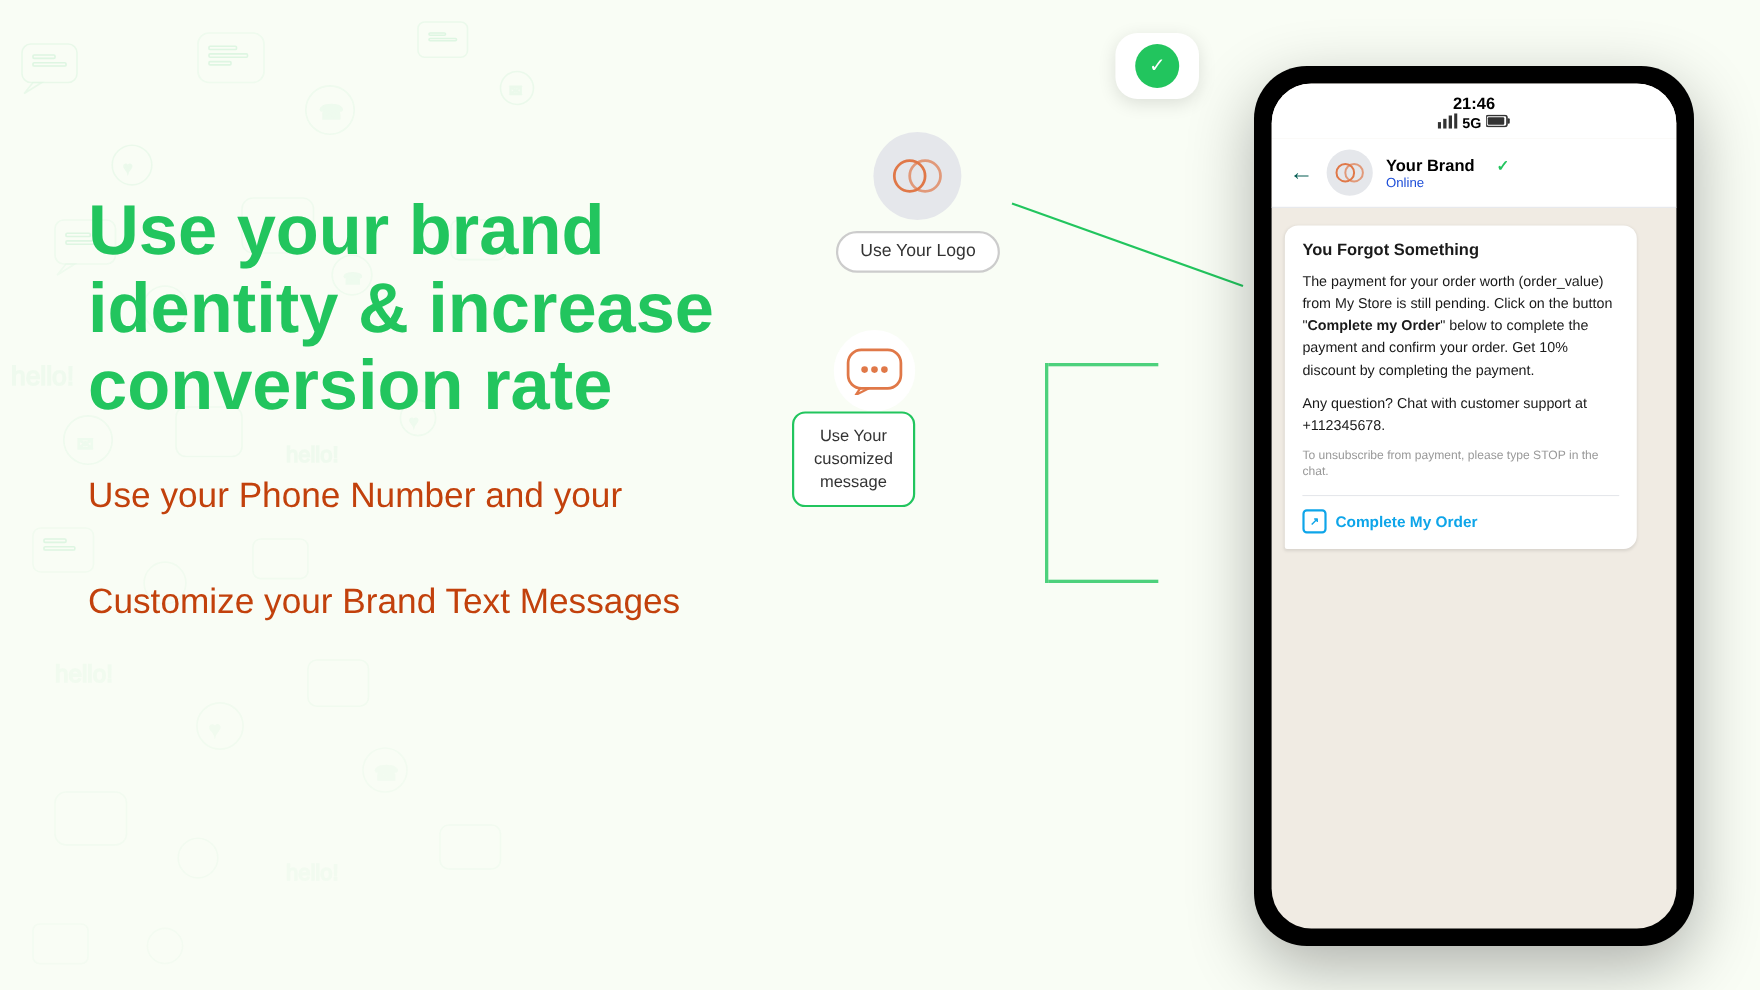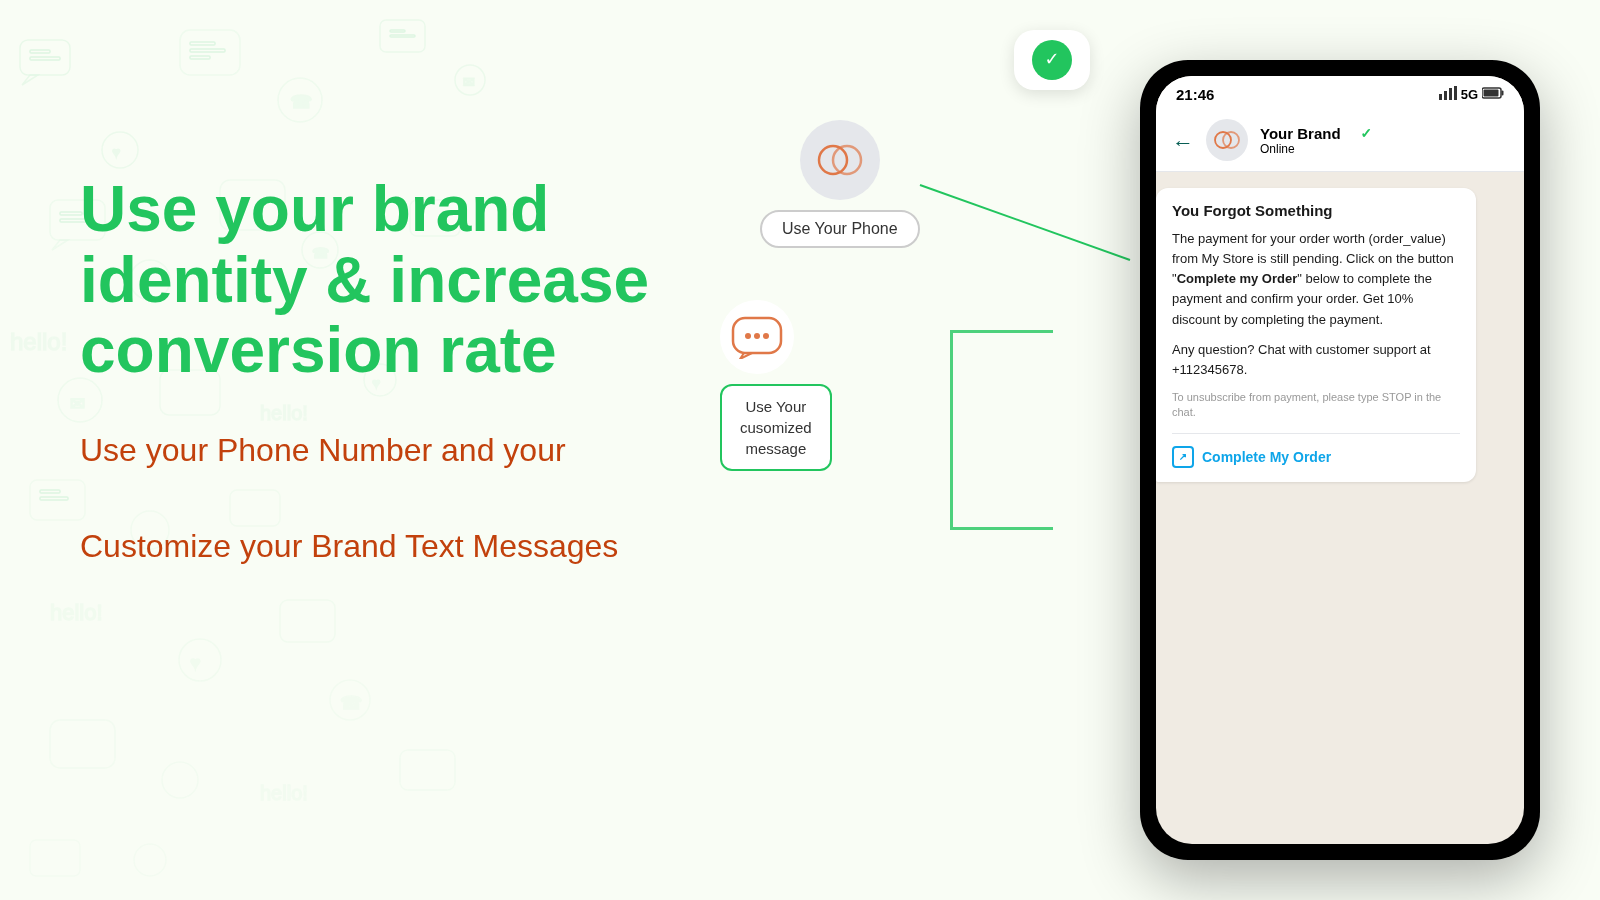--- a/index.html
+++ b/index.html
@@ -84,20 +84,21 @@
 
     
     .status-bar {
       background: #fff;
       padding: 10px 20px 6px;
       display: flex;
       justify-content: space-between;
       align-items: center;
       font-size: 14px;
       font-weight: 600;
+      flex-direction: column;
     }
     .status-time { font-weight: 700; font-size: 15px; }
     .status-icons { display: flex; align-items: center; gap: 4px; font-size: 12px; }
 
     
     .chat-header {
       background: #fff;
       padding: 10px 16px;
       display: flex;
       align-items: center;
@@ -122,26 +123,26 @@
       font-weight: 700;
       font-size: 15px;
       display: flex;
       align-items: center;
       gap: 20px;
     }
     .verified-tick {
       color: #22c55e;
       font-size: 14px;
     }
-    .contact-status { font-size: 12px; color: #000000; }
+    .contact-status { font-size: 12px; color: #1d4ed8; }
 
     
     .chat-body {
       flex: 1;
-      padding: 16px 0;
+      padding: 16px 12px;
       overflow-y: hidden;
       display: flex;
       flex-direction: column;
       gap: 8px;
     }
 
     
     .message-bubble {
       background: #fff;
       border-radius: 12px 12px 12px 2px;
@@ -218,22 +219,21 @@
       color: #333;
       white-space: nowrap;
     }
 
     .use-msg-callout {
       position: absolute;
       left: 80px;
       top: 300px;
       display: flex;
       flex-direction: column;
-      align-items: flex-start;
-      gap: 10px;
+      align-items: flex-end;
     }
     .msg-icon-circle {
       width: 74px;
       height: 74px;
       background: #fff;
       border-radius: 50%;
       display: flex;
       align-items: center;
       justify-content: center;
     }
@@ -393,21 +393,21 @@
     <div class="verified-circle">✓</div>
   </div>
 
   <div class="use-logo-callout">
     <div class="logo-icon-circle">
       <svg width="50" height="40" viewBox="0 0 50 40" fill="none">
         <circle cx="18" cy="20" r="14" stroke="#e07848" stroke-width="2.5" fill="none"></circle>
         <circle cx="32" cy="20" r="14" stroke="#e07848" stroke-width="2.5" fill="none" opacity="0.7"></circle>
       </svg>
     </div>
-    <div class="callout-label">Use Your Phone</div>
+    <div class="callout-label">Use Your Logo</div>
   </div>
 
   <div class="use-msg-callout">
     <div class="msg-icon-circle">
       <svg width="54" height="44" viewBox="0 0 54 44">
         <rect x="3" y="3" width="48" height="35" rx="12" fill="none" stroke="#e07848" stroke-width="2.5"></rect>
         <circle cx="18" cy="21" r="3" fill="#e07848"></circle>
         <circle cx="27" cy="21" r="3" fill="#e07848"></circle>
         <circle cx="36" cy="21" r="3" fill="#e07848"></circle>
         <path d="M14 38 L10 44 L22 38" fill="none" stroke="#e07848" stroke-width="2" stroke-linejoin="round"></path>

